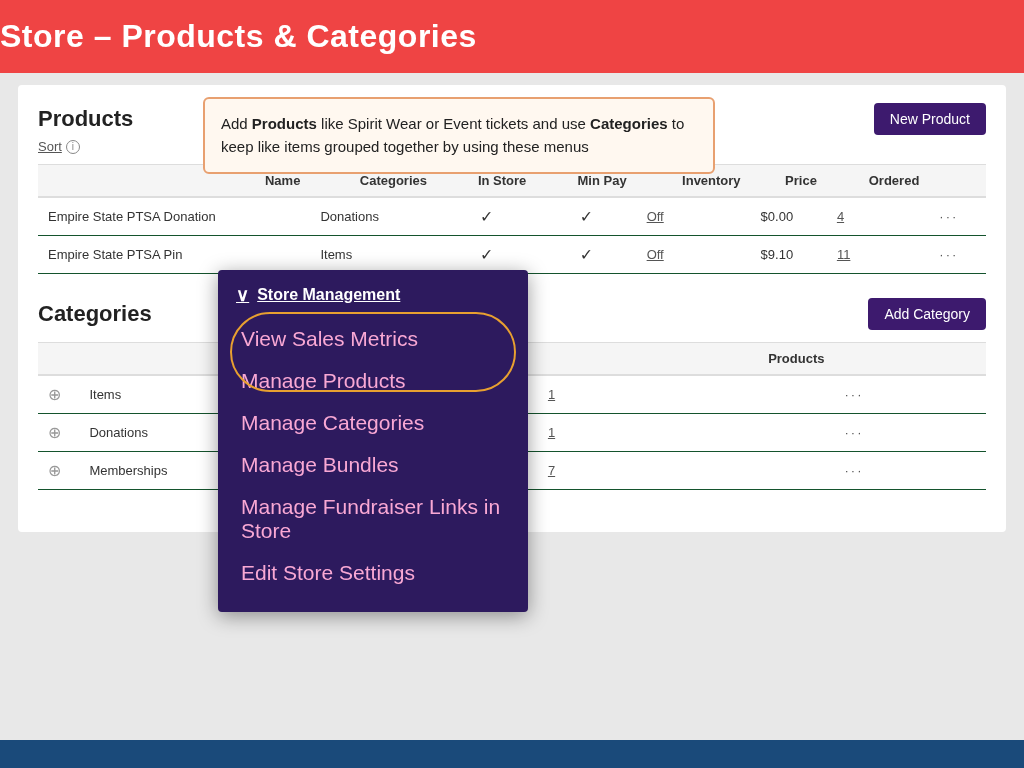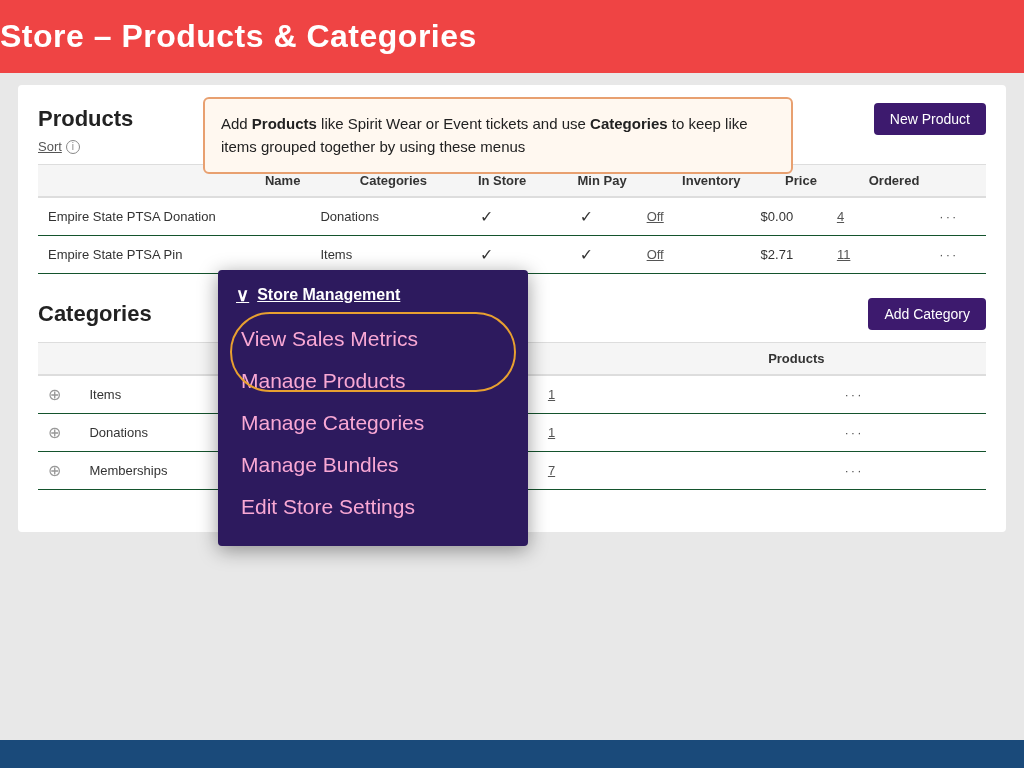--- a/index.html
+++ b/index.html
@@ -29,21 +29,21 @@
       padding: 18px 20px;
       border-radius: 4px;
       position: relative;
     }
 
     
     .info-box {
       position: absolute;
       top: 12px;
       left: 185px;
-      width: 590px;
+      width: 512px;
       background: #fff8f0;
       border: 2px solid #e8a070;
       border-radius: 6px;
       padding: 14px 16px;
       font-size: 15px;
       color: #222;
       z-index: 5;
       line-height: 1.5;
     }
 
@@ -237,21 +237,21 @@
         <td>$0.00</td>
         <td><span class="link-underline">4</span></td>
         <td><span class="dots">···</span></td>
       </tr>
       <tr>
         <td>Empire State PTSA Pin</td>
         <td>Items</td>
         <td class="center"><span class="check-mark">✓</span></td>
         <td class="center"><span class="check-mark">✓</span></td>
         <td><span class="link-underline">Off</span></td>
-        <td>$2.71</td>
+        <td>$9.10</td>
         <td><span class="link-underline">11</span></td>
         <td><span class="dots">···</span></td>
       </tr>
     </tbody>
   </table>
 
   <div class="categories-section">
     <div class="section-header">
       <span class="section-title">Categories</span>
       <button class="btn-purple">Add Category</button>
@@ -297,18 +297,19 @@
 
 <div class="dropdown-menu">
   <div class="menu-header">
     <span class="dropdown-arrow">∨</span>
     <span>Store Management</span>
   </div>
   <span class="menu-item">View Sales Metrics</span>
   <span class="menu-item">Manage Products</span>
   <span class="menu-item">Manage Categories</span>
   <span class="menu-item">Manage Bundles</span>
+  <span class="menu-item">Manage Fundraiser Links in Store</span>
   <span class="menu-item">Edit Store Settings</span>
 
   <div class="oval-highlight"></div>
 </div>
 
 <div class="footer-bar"></div>
 
 </body></html>

